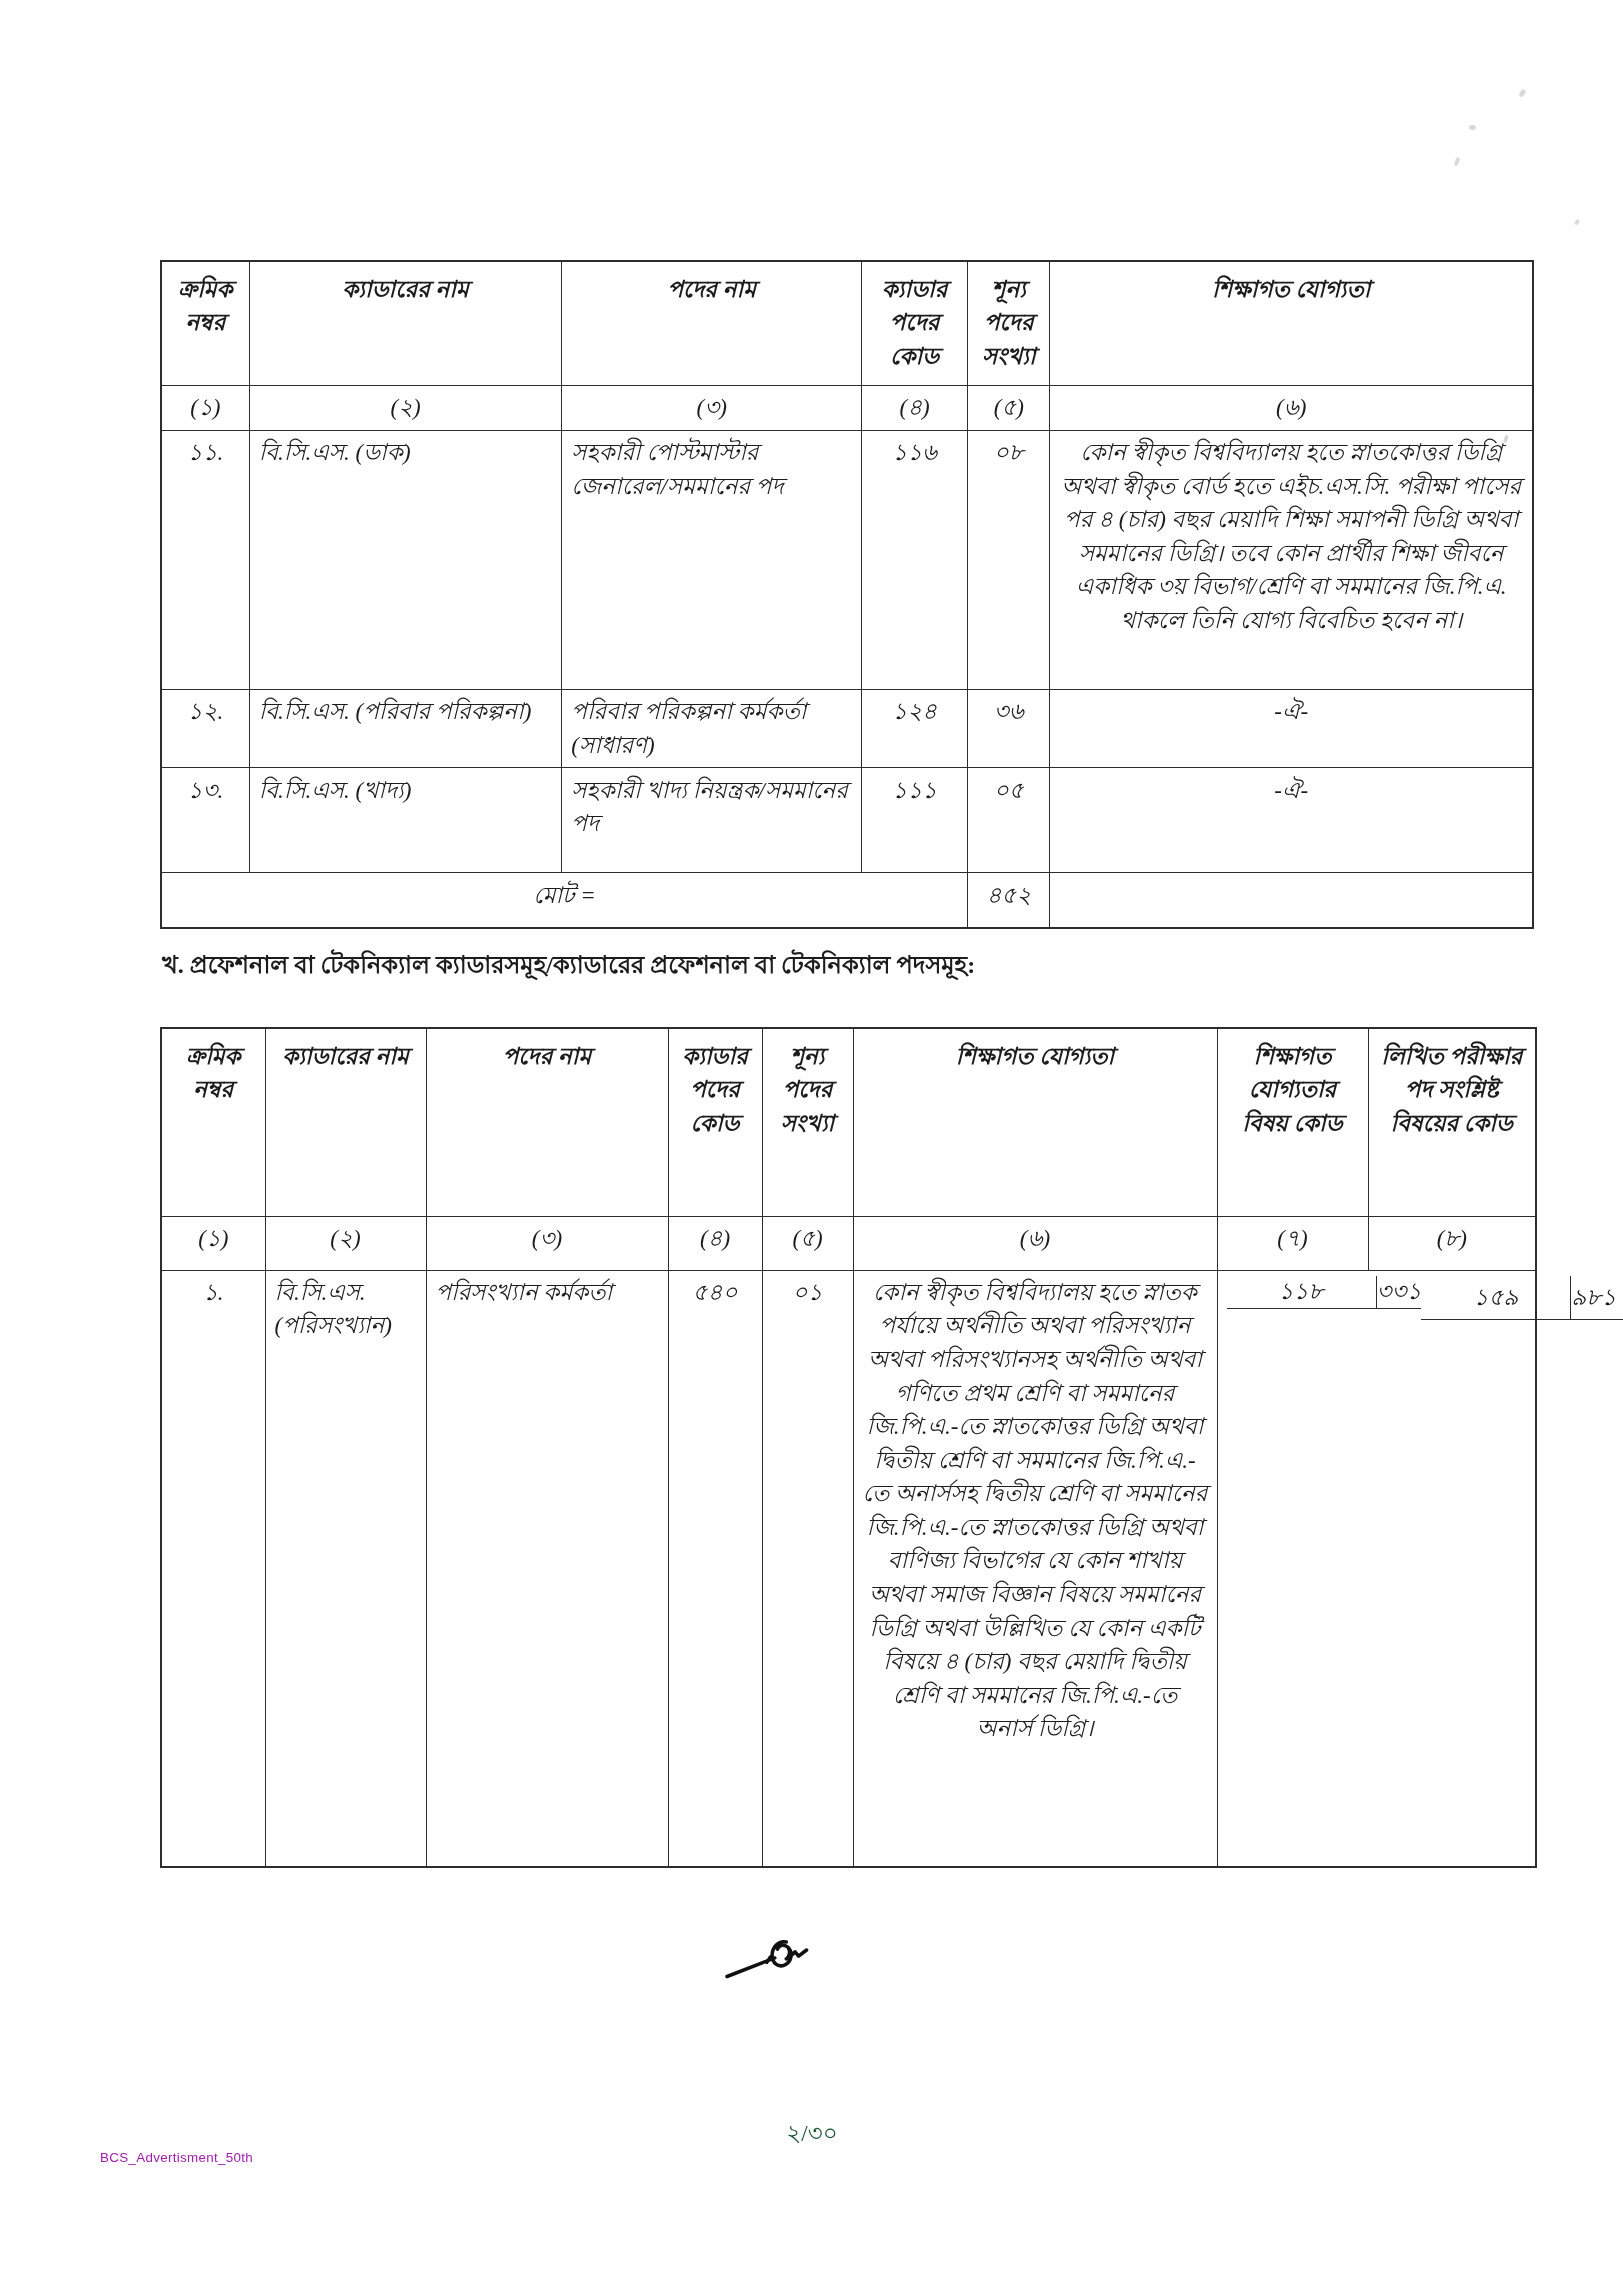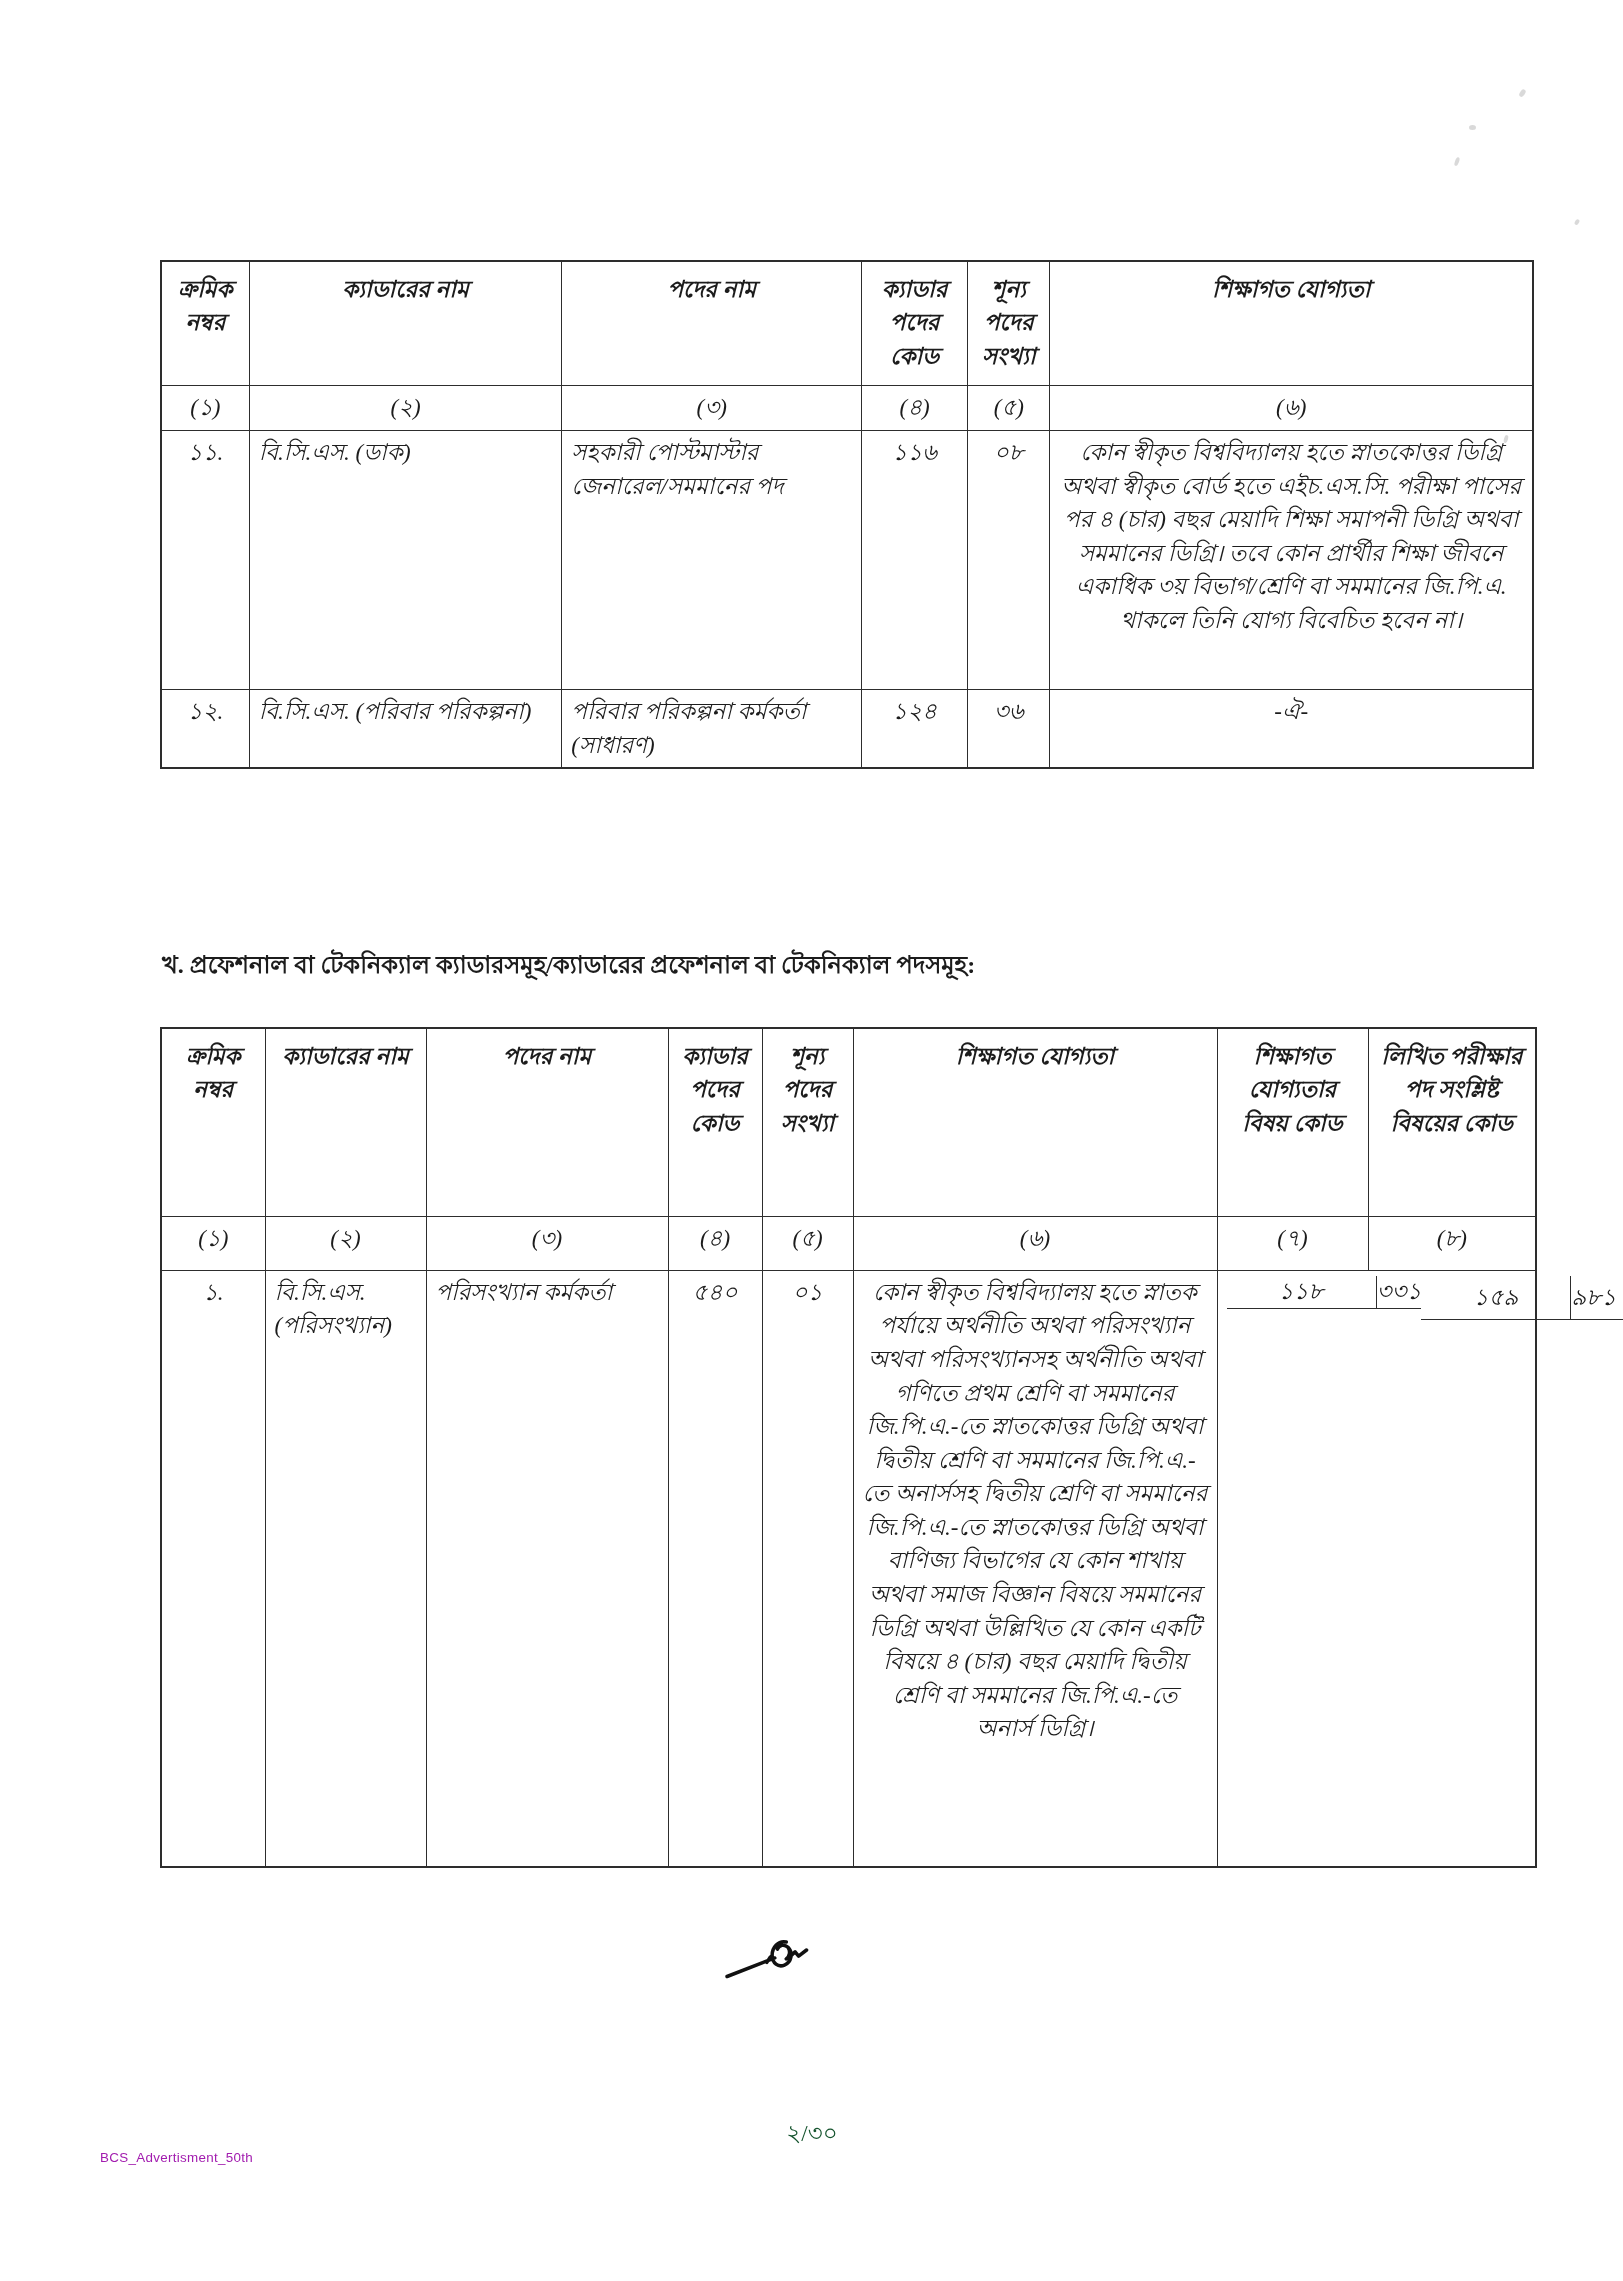--- a/index.html
+++ b/index.html
@@ -129,20 +129,33 @@
       <td class="qual">কোন স্বীকৃত বিশ্ববিদ্যালয় হতে স্নাতকোত্তর ডিগ্রি অথবা স্বীকৃত বোর্ড হতে এইচ.এস.সি. পরীক্ষা পাসের পর ৪ (চার) বছর মেয়াদি শিক্ষা সমাপনী ডিগ্রি অথবা সমমানের ডিগ্রি। তবে কোন প্রার্থীর শিক্ষা জীবনে একাধিক ৩য় বিভাগ/শ্রেণি বা সমমানের জি.পি.এ. থাকলে তিনি যোগ্য বিবেচিত হবেন না।</td>
     </tr>
     <tr class="t1-r12">
       <td class="center padtop">১২.</td>
       <td class="lefttxt padtop">বি.সি.এস. (পরিবার পরিকল্পনা)</td>
       <td class="lefttxt padtop">পরিবার পরিকল্পনা কর্মকর্তা (সাধারণ)</td>
       <td class="center padtop">১২৪</td>
       <td class="center padtop">৩৬</td>
       <td class="qual">-ঐ-</td>
     </tr>
+    <tr class="t1-r13">
+      <td class="center padtop">১৩.</td>
+      <td class="lefttxt padtop">বি.সি.এস. (খাদ্য)</td>
+      <td class="lefttxt padtop">সহকারী খাদ্য নিয়ন্ত্রক/সমমানের পদ</td>
+      <td class="center padtop">১১১</td>
+      <td class="center padtop">০৫</td>
+      <td class="qual">-ঐ-</td>
+    </tr>
+    <tr class="t1-total">
+      <td class="total-label" colspan="4">মোট =</td>
+      <td class="total-value">৪৫২</td>
+      <td></td>
+    </tr>
   </tbody>
     </table>
 
   <div class="section-heading">খ. প্রফেশনাল বা টেকনিক্যাল ক্যাডারসমূহ/ক্যাডারের প্রফেশনাল বা টেকনিক্যাল পদসমূহ:</div>
 
   <table class="doc" id="table2">
     <colgroup>
       <col style="width:104px">
         <col style="width:161px">
         <col style="width:242px">

